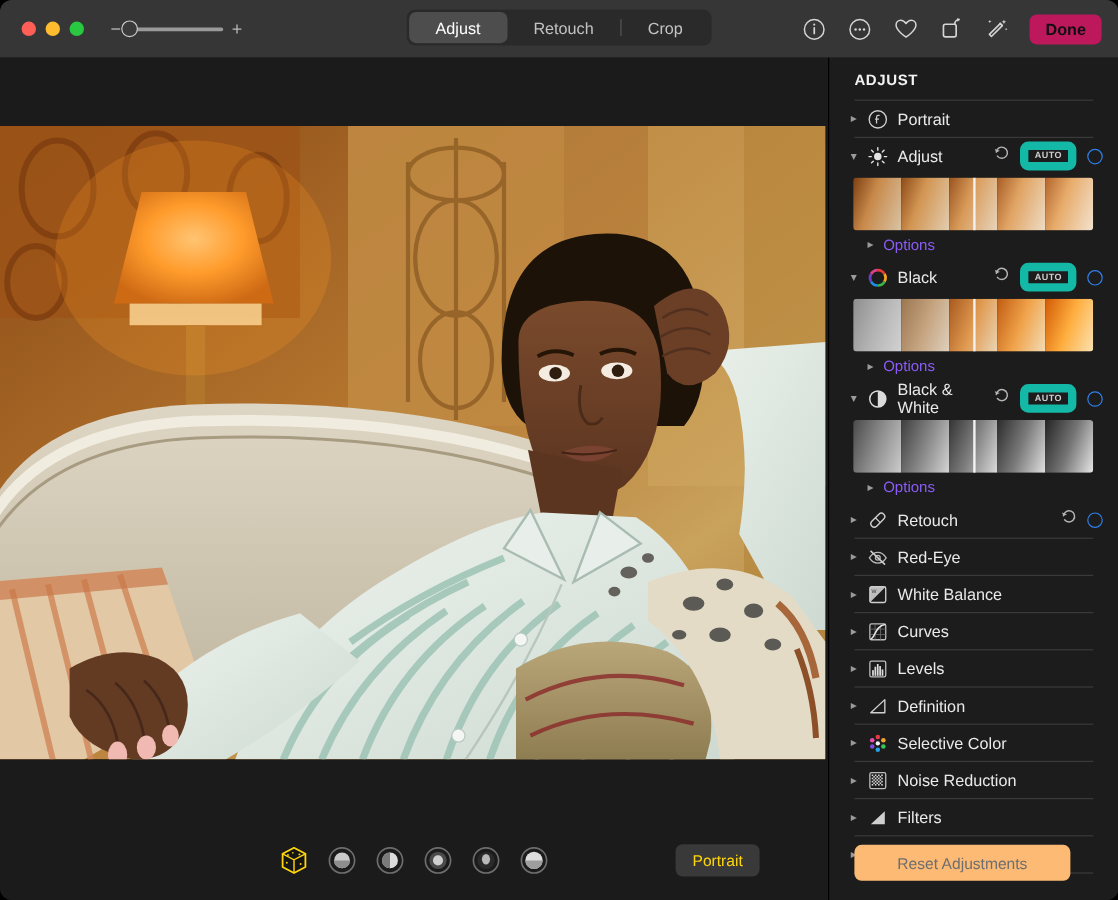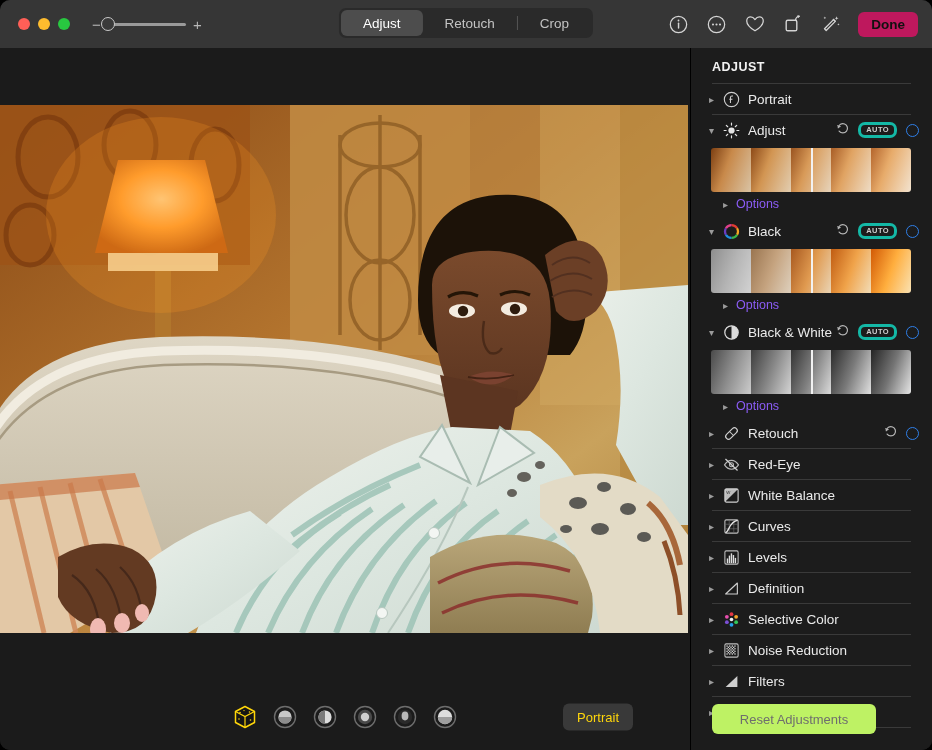--- a/index.html
+++ b/index.html
@@ -94,21 +94,21 @@
   .row {
     display:flex; align-items:center; height:30px;
     padding-left:18px; padding-right:13px;
   }
   .chev { width:13px; color:#9b9b9b; font-size:10px; flex:0 0 13px; }
   .rowicon { width:19px; height:19px; margin-right:7px;
              display:flex; align-items:center; justify-content:center; flex:0 0 19px; }
   .rowlabel { color:#eaeaea; font-size:13.5px; flex:1; }
   .ctrls { display:flex; align-items:center; gap:9px; }
   .auto {
-    border:3px solid #14b8a6; color:#cfcfcf;
+    border:7px solid #14b8a6; color:#cfcfcf;
     font-size:7.5px; font-weight:bold; letter-spacing:0.4px;
     border-radius:7px; padding:1.5px 5px; line-height:1;
   }
   .bluecirc { width:13px; height:13px; border-radius:50%; border:1.7px solid #2f7fe8; }
   .strip {
     margin:3px 0 0 20px; width:200px; height:44px;
     border-radius:3px; overflow:hidden; position:relative;
     display:flex;
   }
   .strip img, .strip .cell { flex:1; height:100%; }
@@ -116,22 +116,22 @@
     position:absolute; left:50%; top:0; width:2px; height:100%;
     background:#f2f2f2;
   }
   .options {
     display:flex; align-items:center; height:24px; padding-left:32px;
   }
   .options .chev { width:12px; }
   .optlabel { color:#8b5cf6; font-size:12.5px; }
   .div { height:1px; background:#3a3a3a; margin:0 21px 0 21px; }
   .reset {
-    position:absolute; left:21px; bottom:16px; width:164px; height:30px;
-    background:#bef264; color:#6e6e6e; border:none; border-radius:6px;
+    position:absolute; left:21px; bottom:16px; width:180px; height:30px;
+    background:#fdba74; color:#6e6e6e; border:none; border-radius:6px;
     font-size:13px; font-family:"Liberation Sans", sans-serif;
   }
 </style>
 </head>
 <body>
 
 <div class="window">
 
   <div class="toolbar">
     <div class="traffic">

